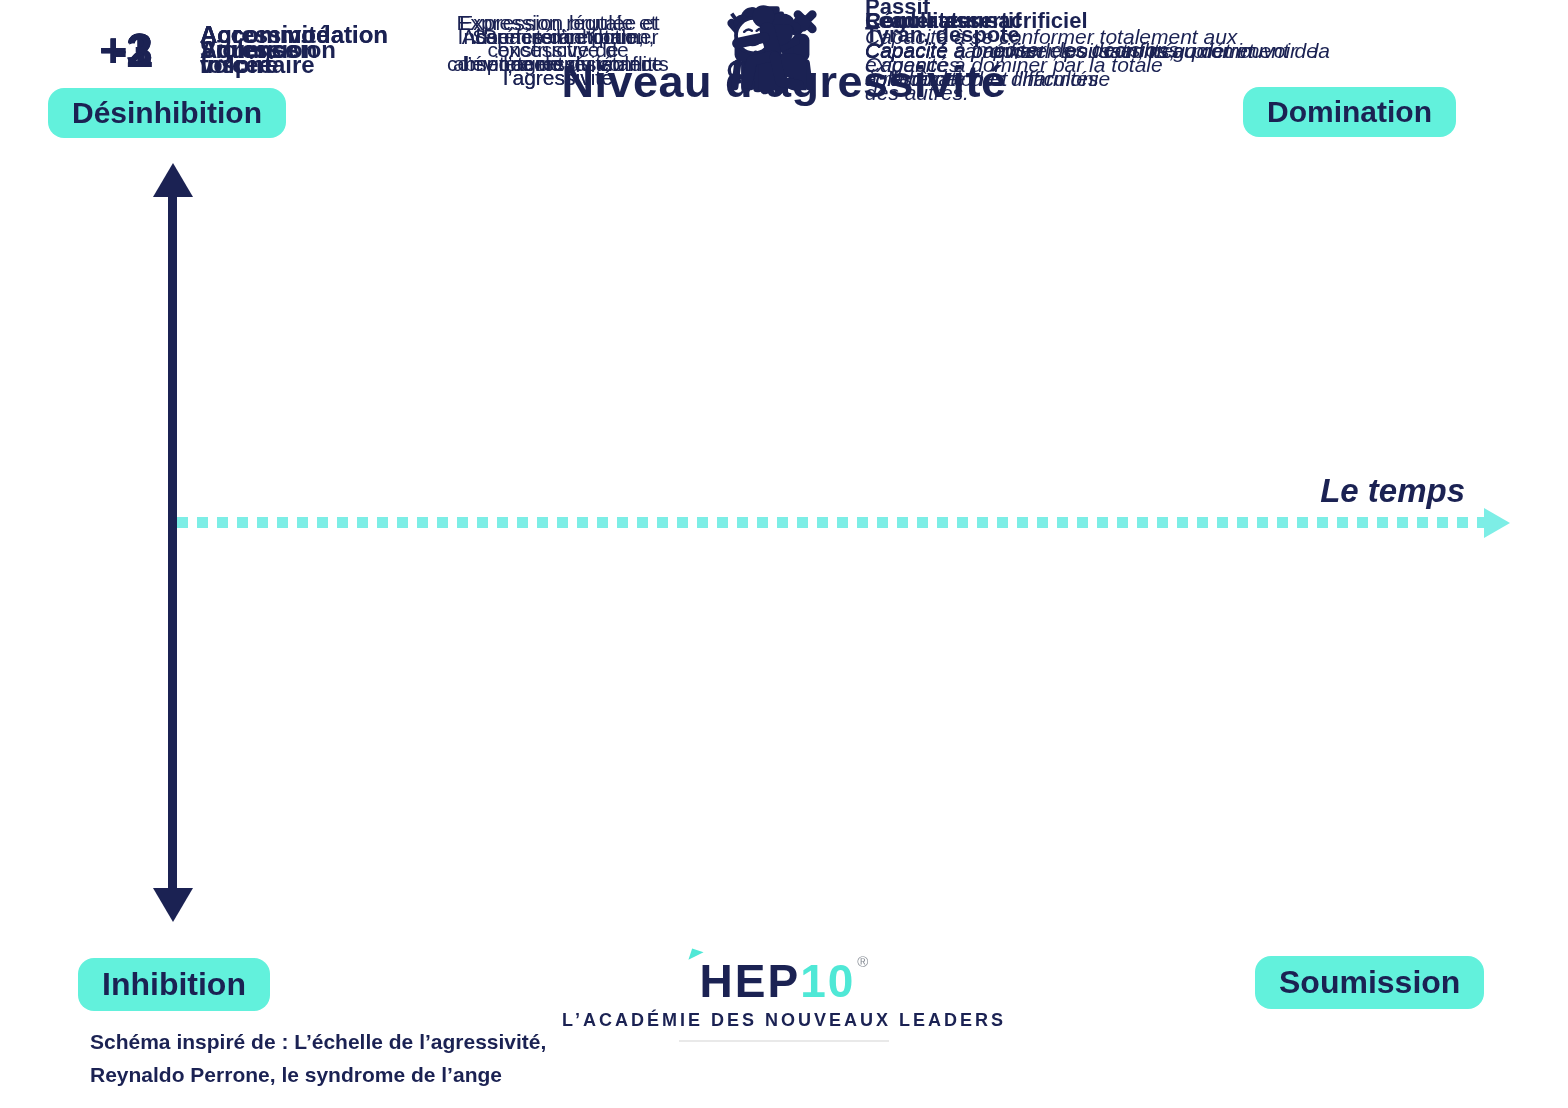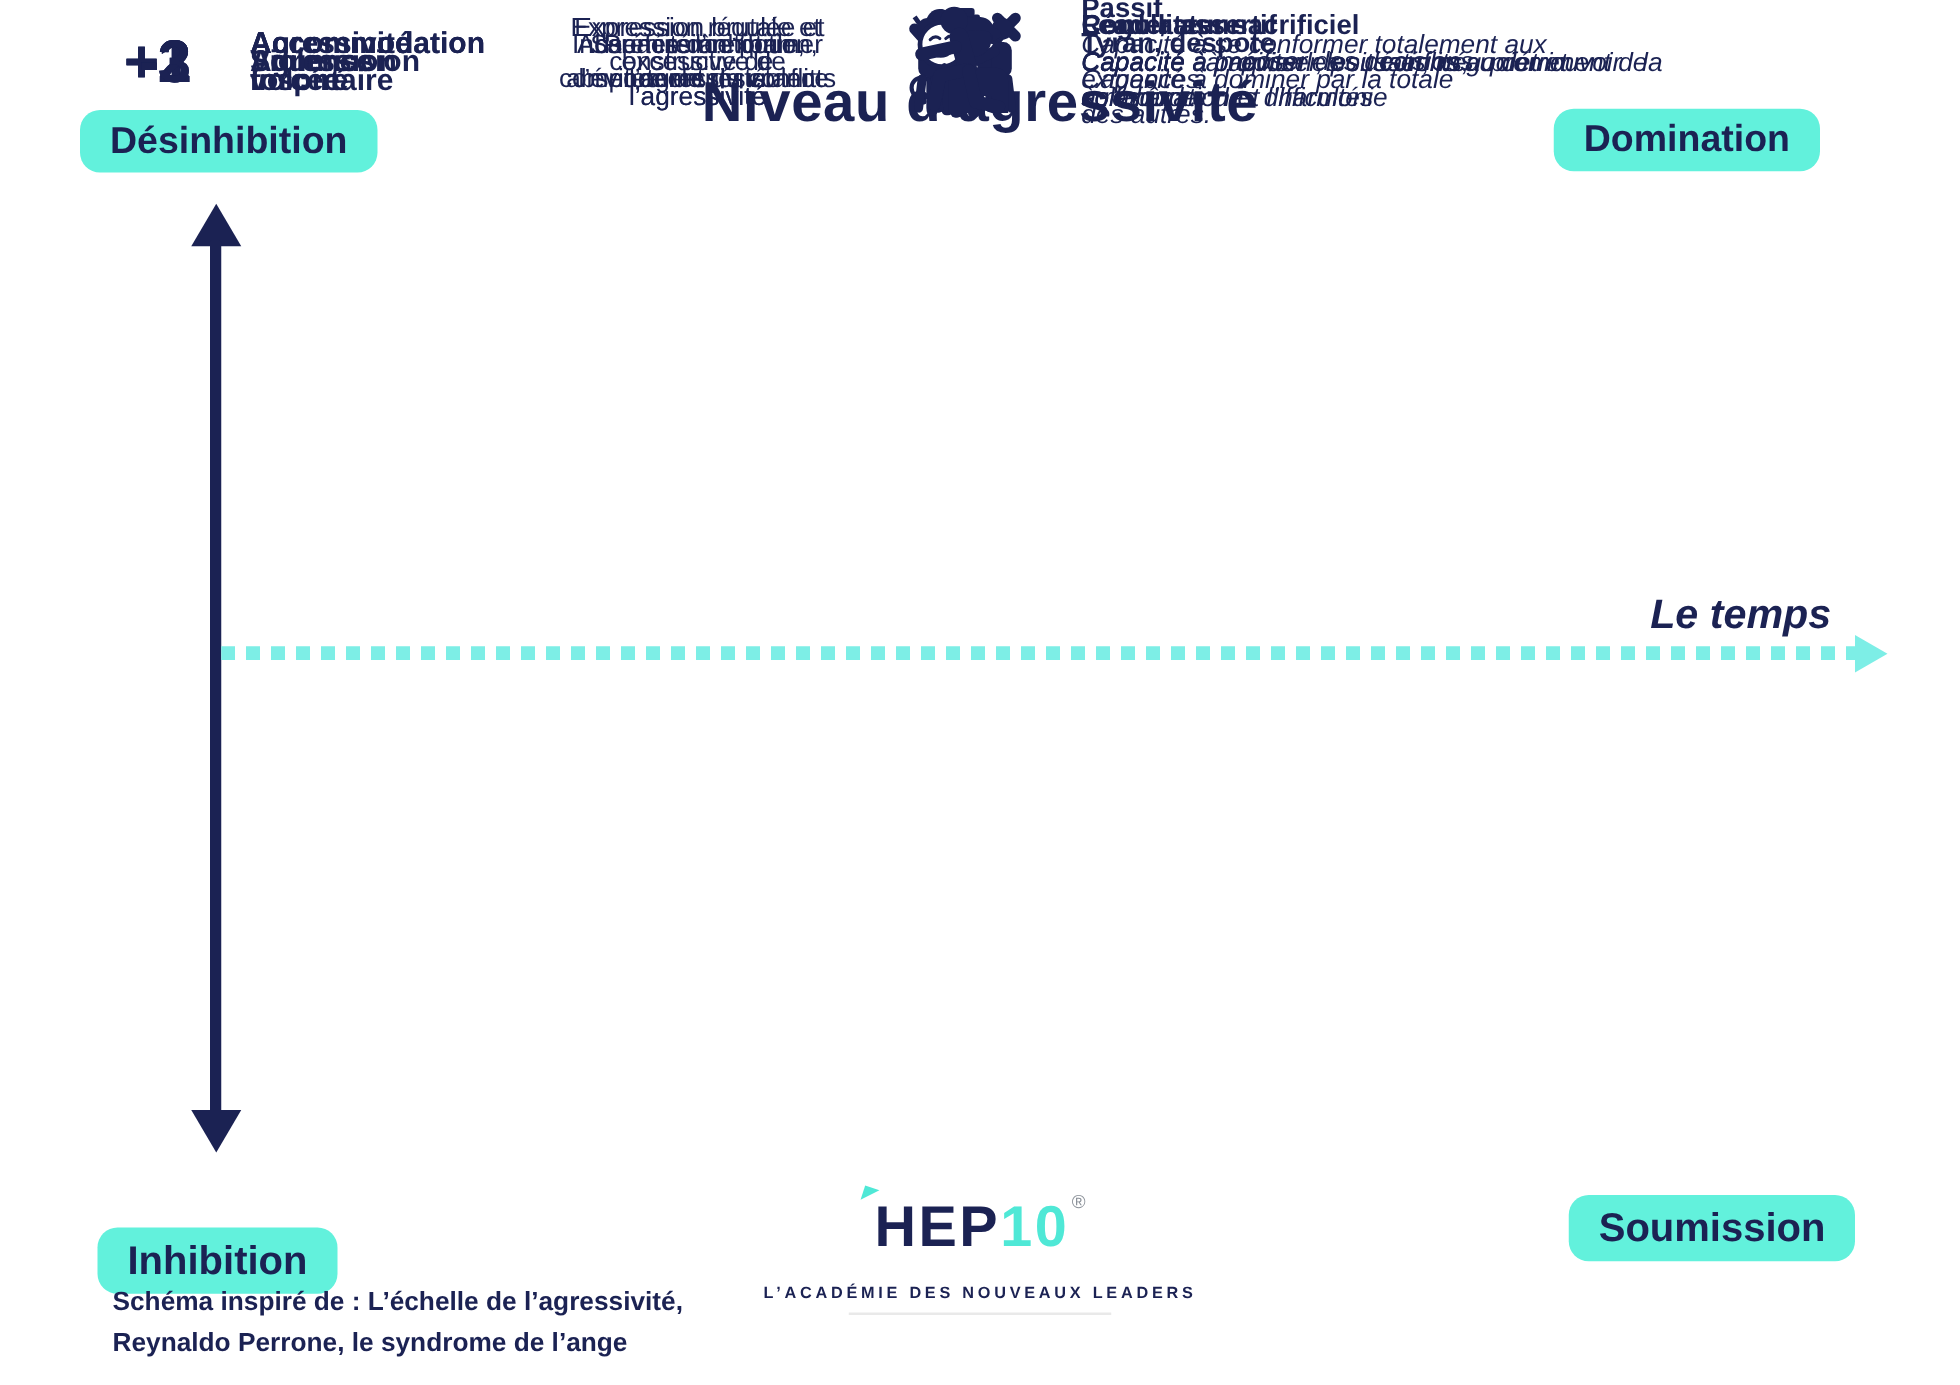--- a/index.html
+++ b/index.html
@@ -10,23 +10,23 @@
   }
   *{margin:0;padding:0;box-sizing:border-box;}
   body{background:#ffffff;font-family:"Liberation Sans", sans-serif;color:var(--navy);}
   .canvas{position:relative;width:1568px;height:1108px;background:#ffffff;overflow:hidden;}
 
   .title{position:absolute;top:56px;left:0;right:0;text-align:center;
          font-size:45px;font-weight:800;letter-spacing:.5px;color:var(--navy);}
 
   .badge{position:absolute;background:var(--turquoise);color:var(--navy);
          font-weight:800;font-size:30px;padding:8px 24px;border-radius:16px;white-space:nowrap;}
-  .badge.tl{left:64px;top:88px;}
+  .badge.tl{left:48px;top:88px;}
   .badge.tr{left:1243px;top:87px;}
-  .badge.bl{left:78px;top:958px;font-size:32px;margin-top:24px;}
+  .badge.bl{left:78px;top:958px;font-size:32px;}
   .badge.br{left:1255px;top:956px;font-size:32px;}
 
   
   .axis-line{position:absolute;left:168px;top:192px;width:9px;height:700px;background:var(--navy);border-radius:2px;}
   .axis-head-top{position:absolute;left:153px;top:163px;width:0;height:0;
     border-left:20px solid transparent;border-right:20px solid transparent;border-bottom:34px solid var(--navy);}
   .axis-head-bottom{position:absolute;left:153px;top:888px;width:0;height:0;
     border-left:20px solid transparent;border-right:20px solid transparent;border-top:34px solid var(--navy);}
 
   
@@ -57,21 +57,21 @@
 
   
   .footnote{position:absolute;left:90px;top:1026px;font-size:21px;font-weight:700;
     line-height:1.55;white-space:pre-line;color:var(--navy);}
   .logo{position:absolute;left:0;right:0;top:958px;display:flex;flex-direction:column;align-items:center;}
   .logo-word{position:relative;font-size:46px;font-weight:800;letter-spacing:2px;color:var(--navy);line-height:1;}
   .logo-accent{color:var(--accent);}
   .logo-mark{font-size:15px;color:#8a9098;vertical-align:top;position:relative;top:-4px;left:2px;font-weight:400;}
   .logo-tick{position:absolute;left:-10px;top:-8px;width:0;height:0;
     border-left:12px solid var(--accent);border-bottom:12px solid transparent;transform:rotate(18deg);}
-  .logo-tagline{font-size:13px;font-weight:700;letter-spacing:3px;color:var(--navy);margin-top:22px;}
+  .logo-tagline{font-size:18px;font-weight:700;letter-spacing:3px;color:var(--navy);margin-top:6px;}
   .logo-divider{width:210px;height:2px;background:#e9e9e9;margin-top:9px;}
 </style>
 </head>
 <body>
 
 <div class="canvas">
 
   <h1 class="title">Niveau d’agressivité</h1>
 
   <div class="badge tl">Désinhibition</div>

